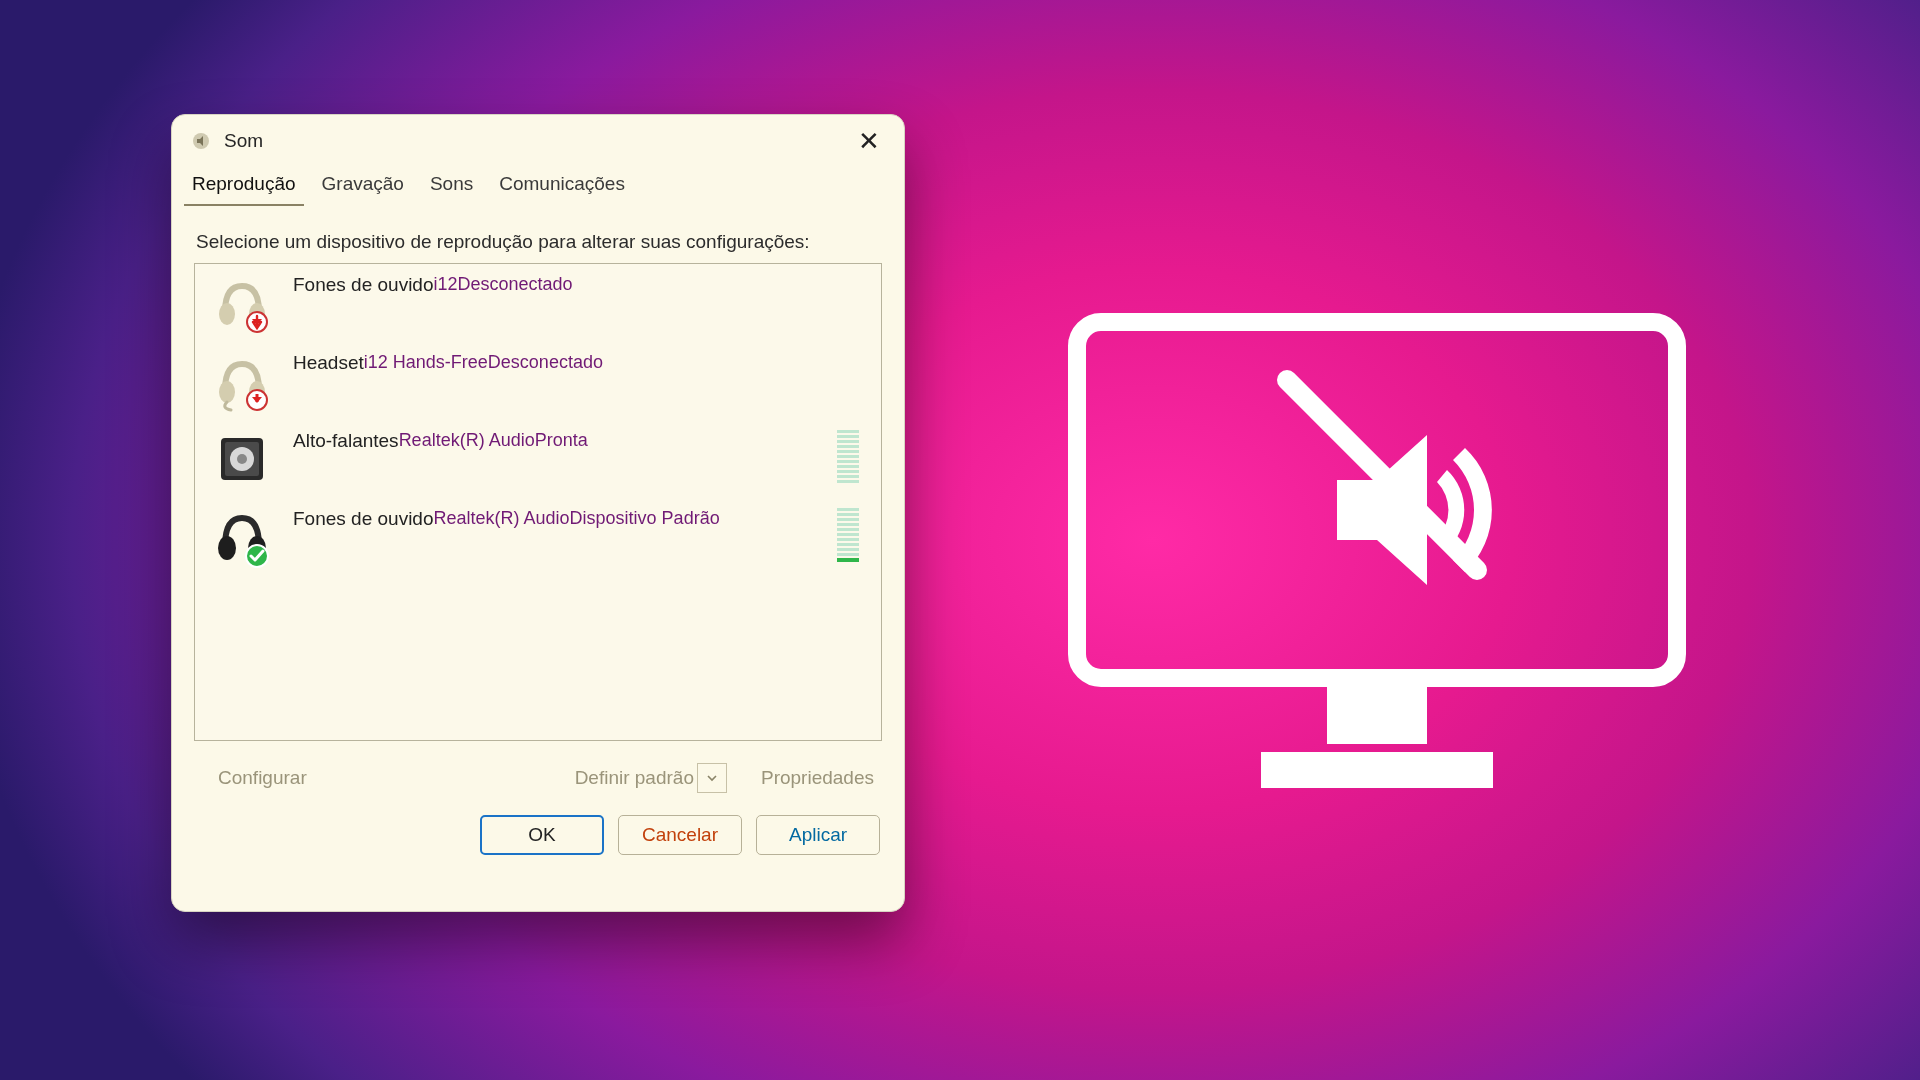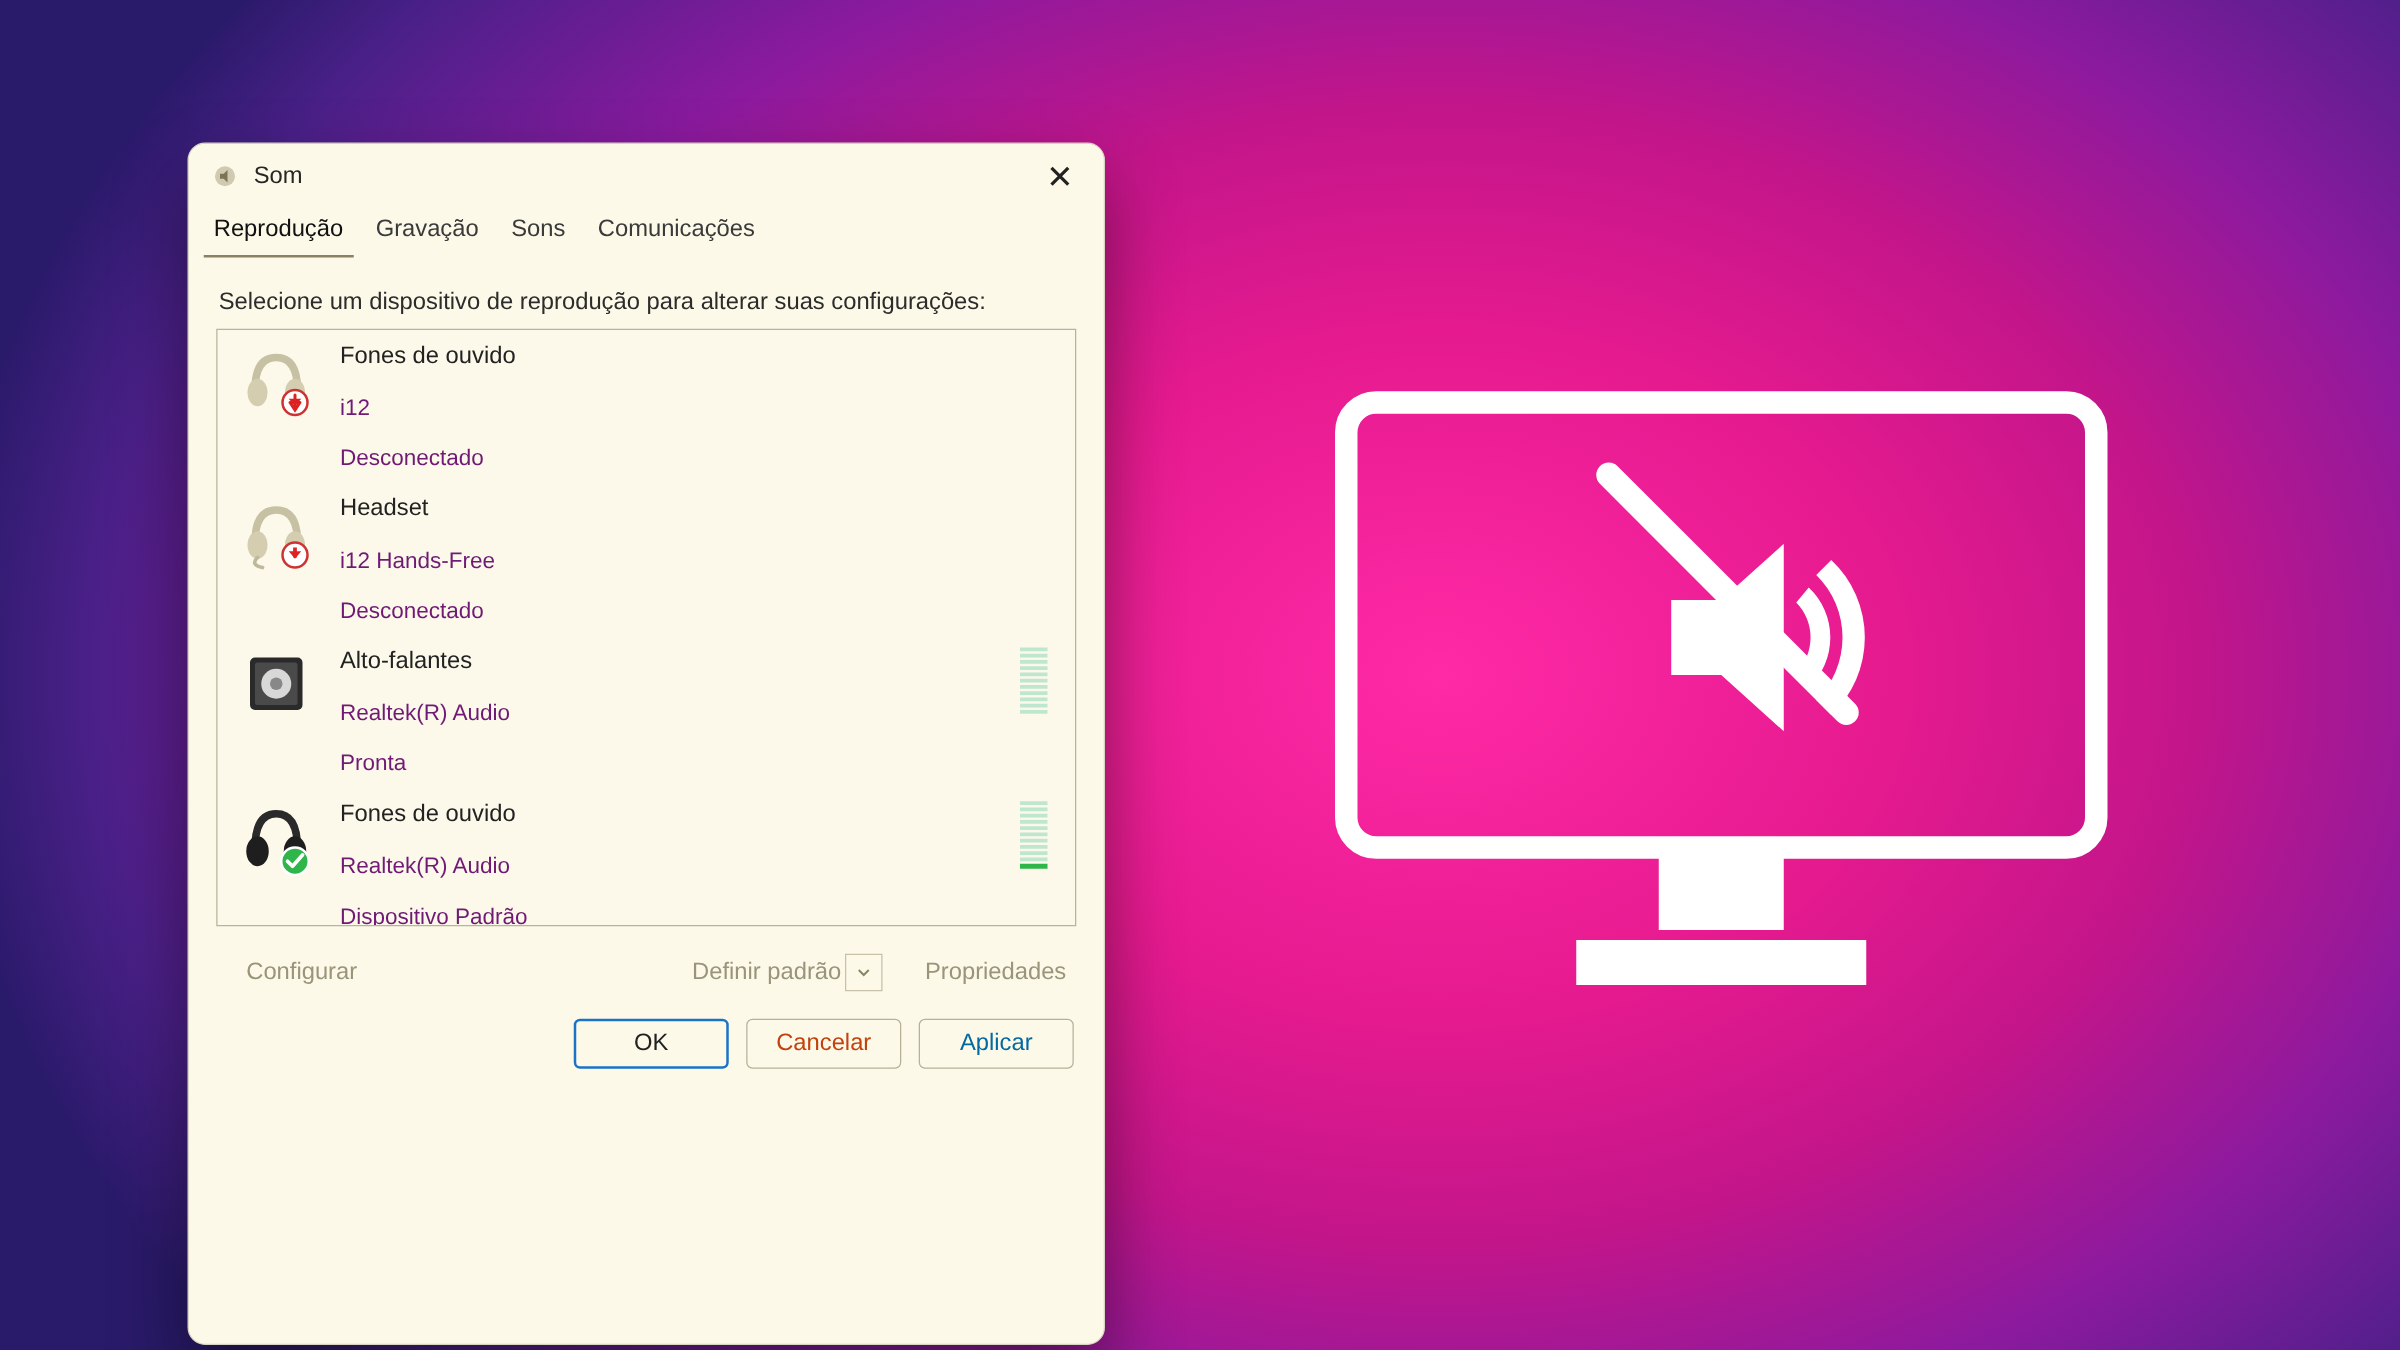--- a/index.html
+++ b/index.html
@@ -2,39 +2,39 @@
 <html><head>
 <meta charset="utf-8">
 <style>
 html,body{margin:0;padding:0;width:1920px;height:1080px;overflow:hidden;font-family:"Segoe UI",Tahoma,sans-serif}
 .stage{width:1920px;height:1080px;position:relative;background:radial-gradient(ellipse 1200px 900px at 60% 50%,#ff2aa6 0%,#e61a8f 30%,#c4158a 50%,#8a1a9e 70%,#4a2088 90%,#2a1a6a 100%)}
 
 
 .monitor{position:absolute;left:1065px;top:310px;width:624px;height:500px;color:#fff}
 
 
-.dialog{position:absolute;left:150px;top:114px;width:734px;height:962px;background:#fcf9e8;border-radius:14px;box-shadow:0 30px 60px rgba(0,0,0,.45);border:1px solid #d8d4c2;box-sizing:border-box}
+.dialog{position:absolute;left:171px;top:114px;width:734px;height:798px;background:#fcf9e8;border-radius:14px;box-shadow:0 30px 60px rgba(0,0,0,.45);border:1px solid #d8d4c2;box-sizing:border-box}
 .titlebar{display:flex;align-items:center;height:52px;padding:0 18px}
 .titlebar .icon-slot{width:22px;height:22px;margin-right:12px;display:flex;align-items:center;justify-content:center}
 .titlebar .title{font-size:19px;color:#262626}
 .titlebar .spacer{flex:1}
 .titlebar .close{font-size:26px;color:#222;width:34px;height:34px;display:flex;align-items:center;justify-content:center;cursor:pointer;border-radius:6px}
 
 .tabs{display:flex;align-items:flex-start;padding:0 18px;gap:22px;height:46px}
 .tab{font-size:19px;color:#3a3a3a;padding:6px 2px 10px 2px;cursor:pointer;position:relative}
 .tab.active{color:#111}
 .tab.active::after{content:"";position:absolute;left:-6px;right:-6px;bottom:-1px;height:2px;background:#8a8264}
 
 .instruction{padding:18px 24px 10px 24px;font-size:19px;color:#2c2c2c}
 
 .device-box{margin:0 22px;border:1px solid #b7b39c;background:#fcf9ea;height:478px;box-sizing:border-box;overflow:hidden}
 
 .device{display:flex;align-items:flex-start;padding:8px 18px 8px 16px;gap:20px;cursor:default}
 .device .icon{width:62px;height:62px;flex:0 0 62px;display:flex;align-items:center;justify-content:center}
-.device .meta{flex:1;display:flex;flex-direction:column;gap:16px;line-height:1.35}
+.device .meta{flex:1;display:flex;gap:0;line-height:1.35}
 .device .name{font-size:19px;color:#222;font-weight:500}
 .device .sub{font-size:18px;color:#701a75}
 .device .level{width:30px;height:58px;display:flex;align-items:flex-end}
 
 .btn-row{display:flex;align-items:center;padding:22px 24px 0 40px;gap:1px}
 .link-btn{font-size:19px;color:#9a947a;padding:4px 6px;background:transparent;border:none;cursor:default}
 .dropdown-arrow{width:28px;height:28px;border:1px solid #c7c1a7;display:flex;align-items:center;justify-content:center;color:#8a8468;margin-left:-4px}
 .flexgap{flex:1}
 
 .action-row{display:flex;justify-content:flex-end;gap:14px;padding:22px 24px 0 24px}

